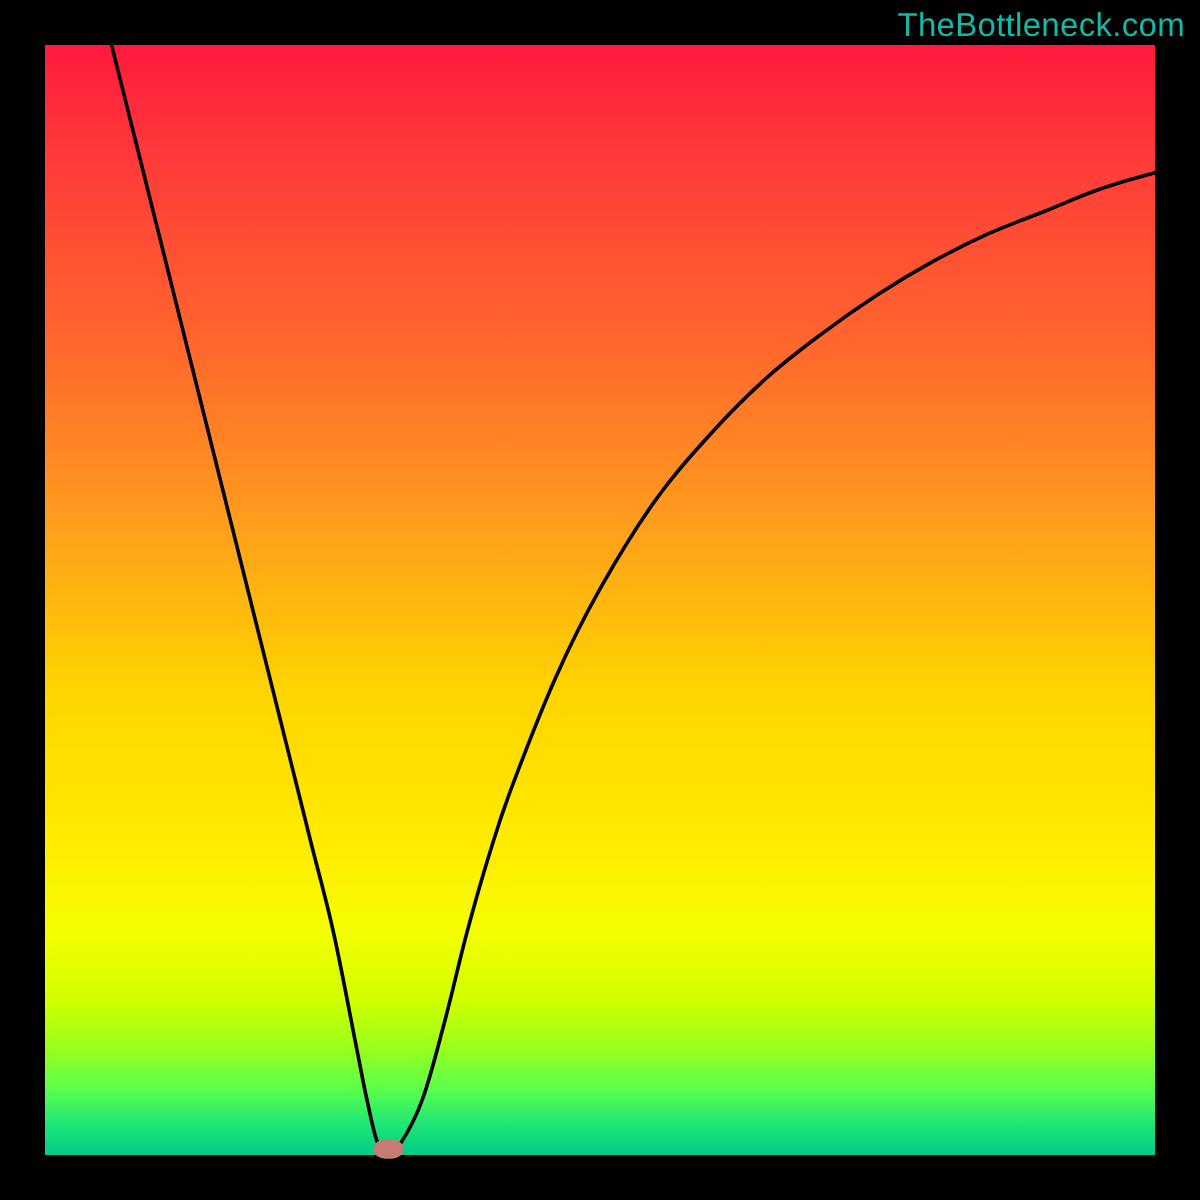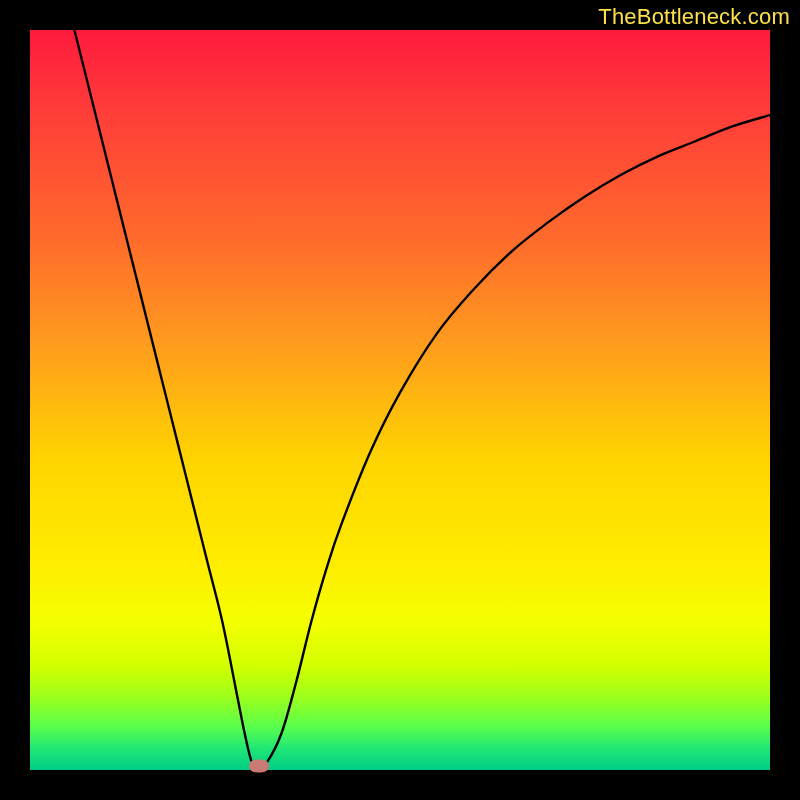--- a/index.html
+++ b/index.html
@@ -14,21 +14,21 @@
   .frame {
     position: relative;
     width: 800px;
     height: 800px;
     background: #000;
   }
   .watermark {
     position: absolute;
     top: 4px;
     right: 10px;
-    color: #fde047;
+    color: #14b8a6;
     font-size: 22px;
     font-weight: 500;
     letter-spacing: 0.2px;
     z-index: 10;
   }
   .plot-area {
     position: absolute;
     top: 30px;
     left: 30px;
     width: 740px;

